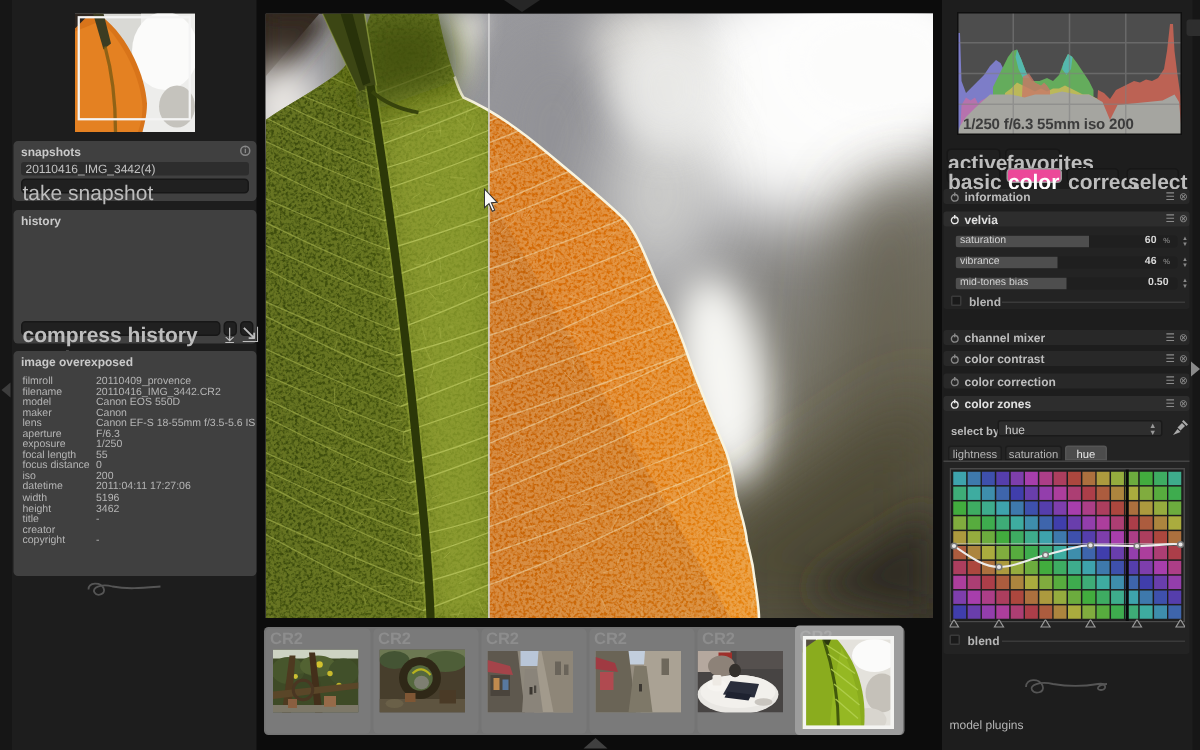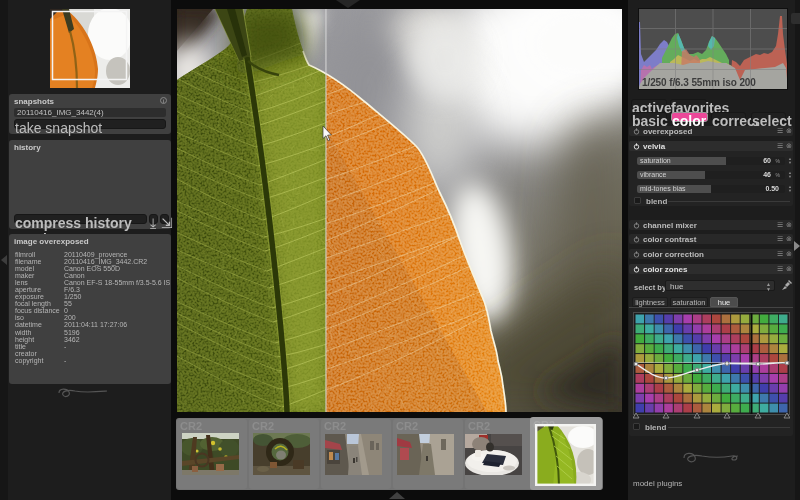--- a/index.html
+++ b/index.html
@@ -639,21 +639,21 @@
 <div class="btn" style="left:631px;top:112px;width:36px;height:10px;font-weight:bold">basic</div>
 <div class="btn" style="left:671px;top:112px;width:37px;height:10px;font-weight:bold;background:#ec4899;color:#fff;border-color:#9a9a9a">color</div>
 <div class="btn" style="left:711px;top:112px;width:35px;height:10px;font-weight:bold">correct</div>
 <div class="btn" style="left:751px;top:112px;width:35px;height:10px;font-weight:bold">select</div>
 
 <div class="mod" style="top:126px">
     <svg class="pw" viewBox="0 0 10 10">
       <circle cx="5" cy="5.5" r="3.2" fill="none" stroke="#888" stroke-width="1.3"></circle>
       <line x1="5" y1="0.5" x2="5" y2="4" stroke="#888" stroke-width="1.4"></line>
     </svg>
-    <span class="nm">overexposed</span>
+    <span class="nm">information</span>
     <span class="ic" style="left:148px">☰</span>
     <span class="ic" style="left:157px">⊗</span>
   </div>
 
 <div class="abs" style="left:629px;top:141px;width:164px;height:65px;background:#232323;border-radius:2px"></div>
 <div class="mod" style="top:141px;background:#2d2d2d">
     <svg class="pw" viewBox="0 0 10 10">
       <circle cx="5" cy="5.5" r="3.2" fill="none" stroke="#e8e8e8" stroke-width="1.3"></circle>
       <line x1="5" y1="0.5" x2="5" y2="4" stroke="#e8e8e8" stroke-width="1.4"></line>
     </svg>

